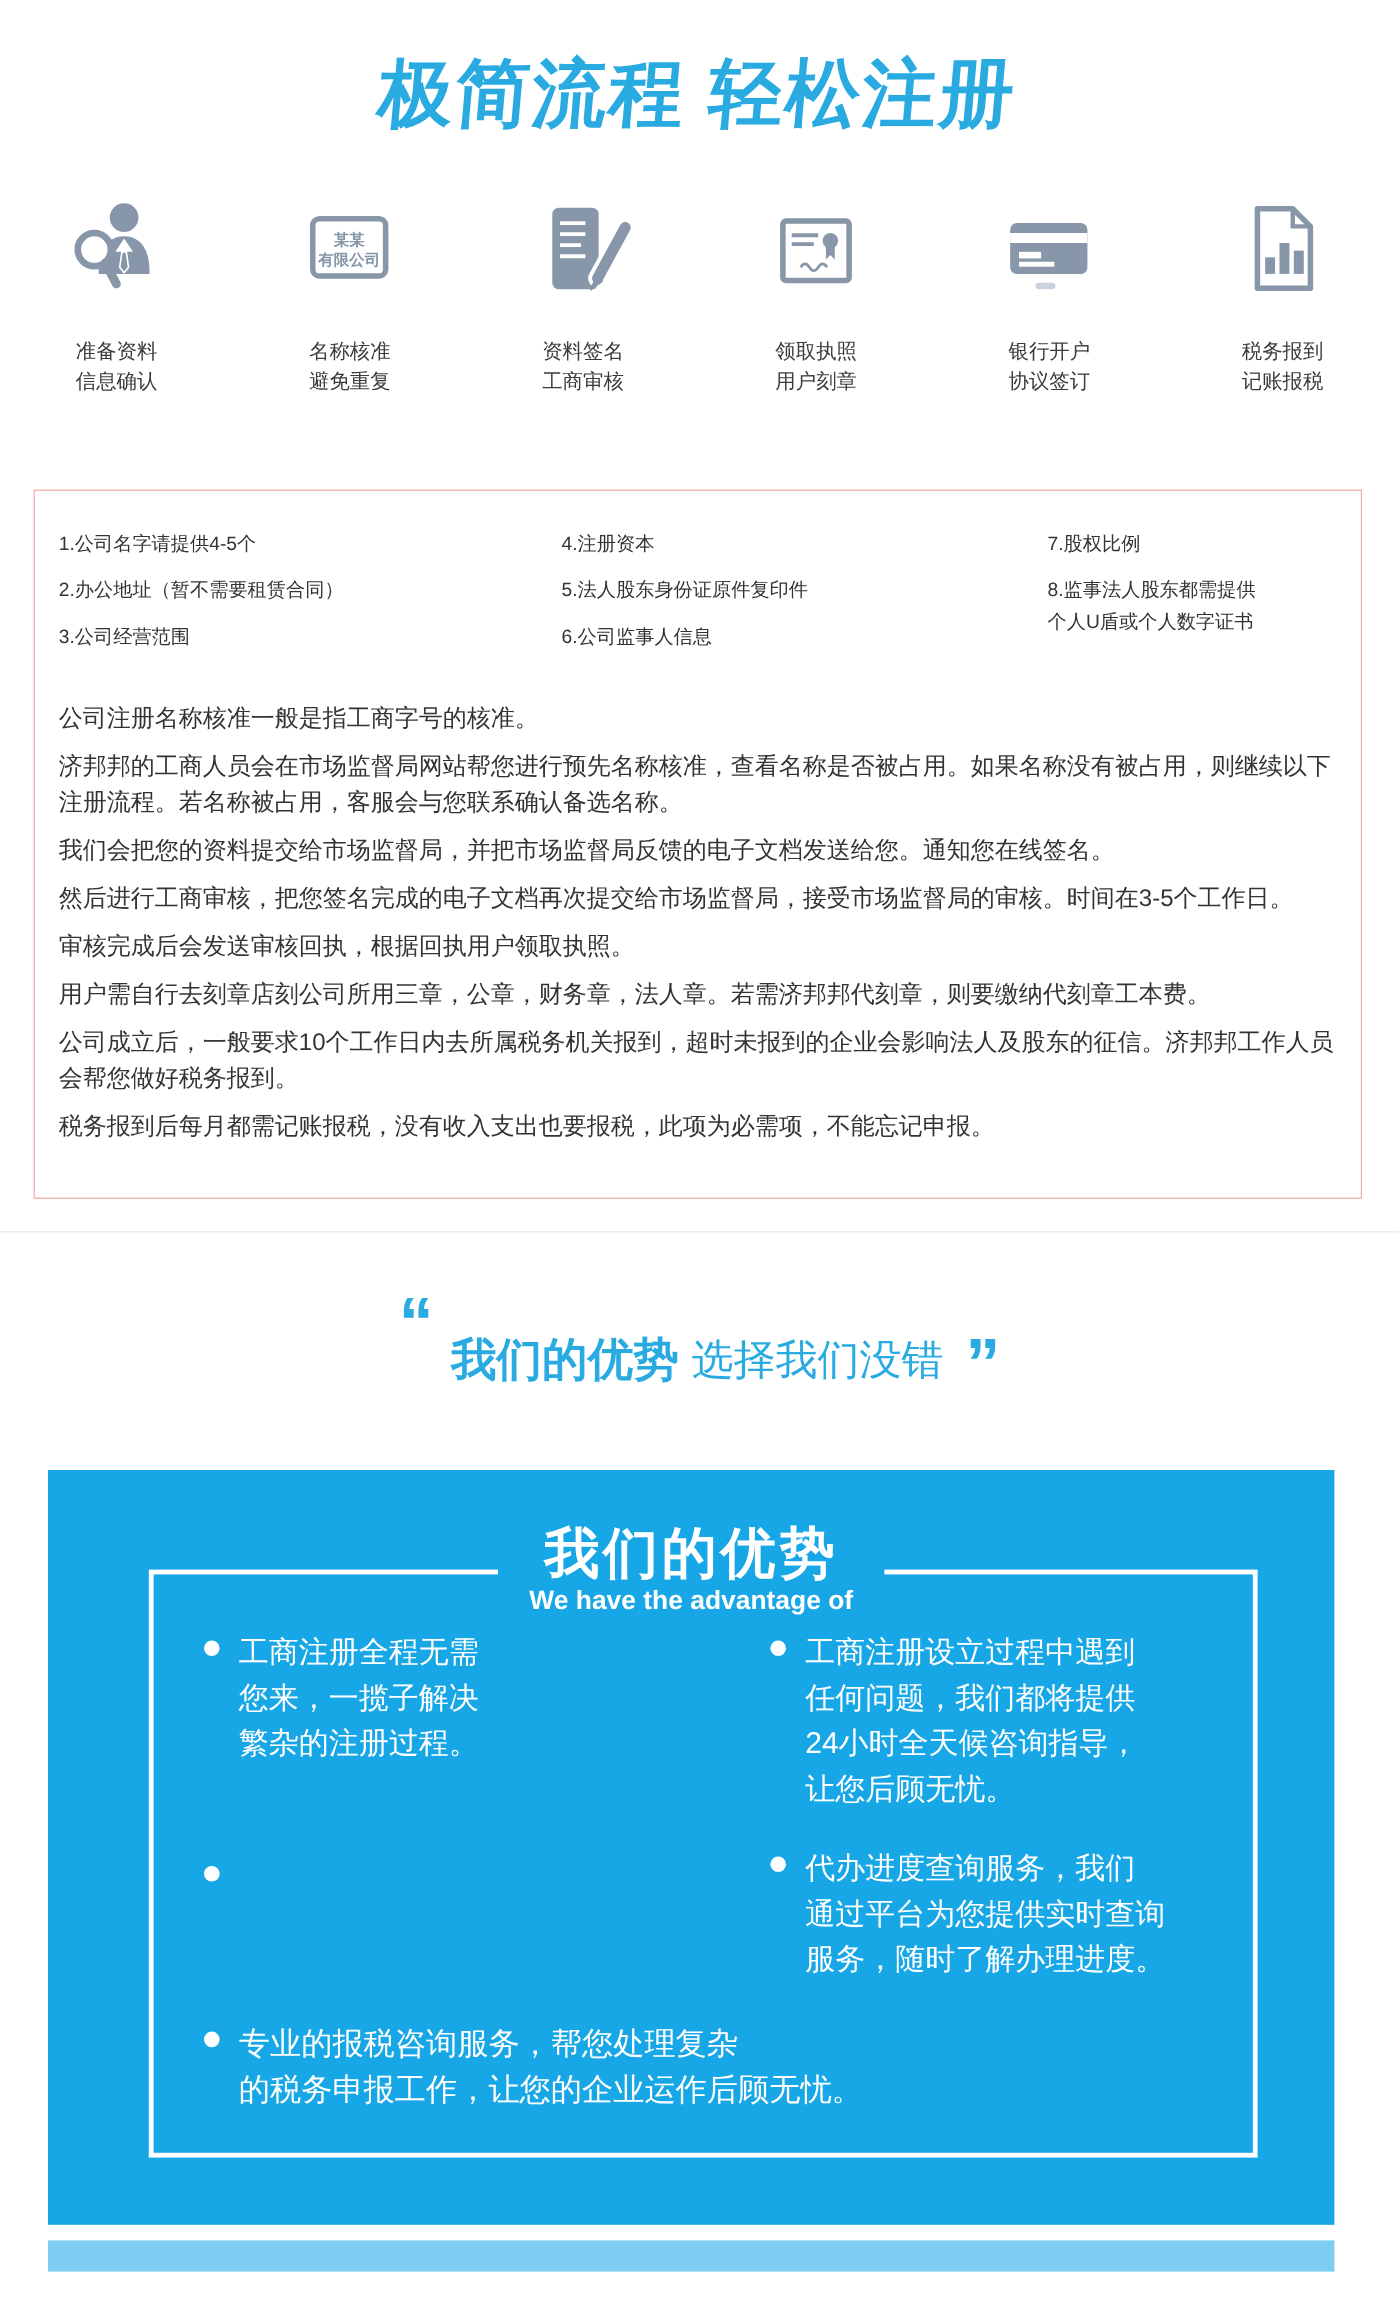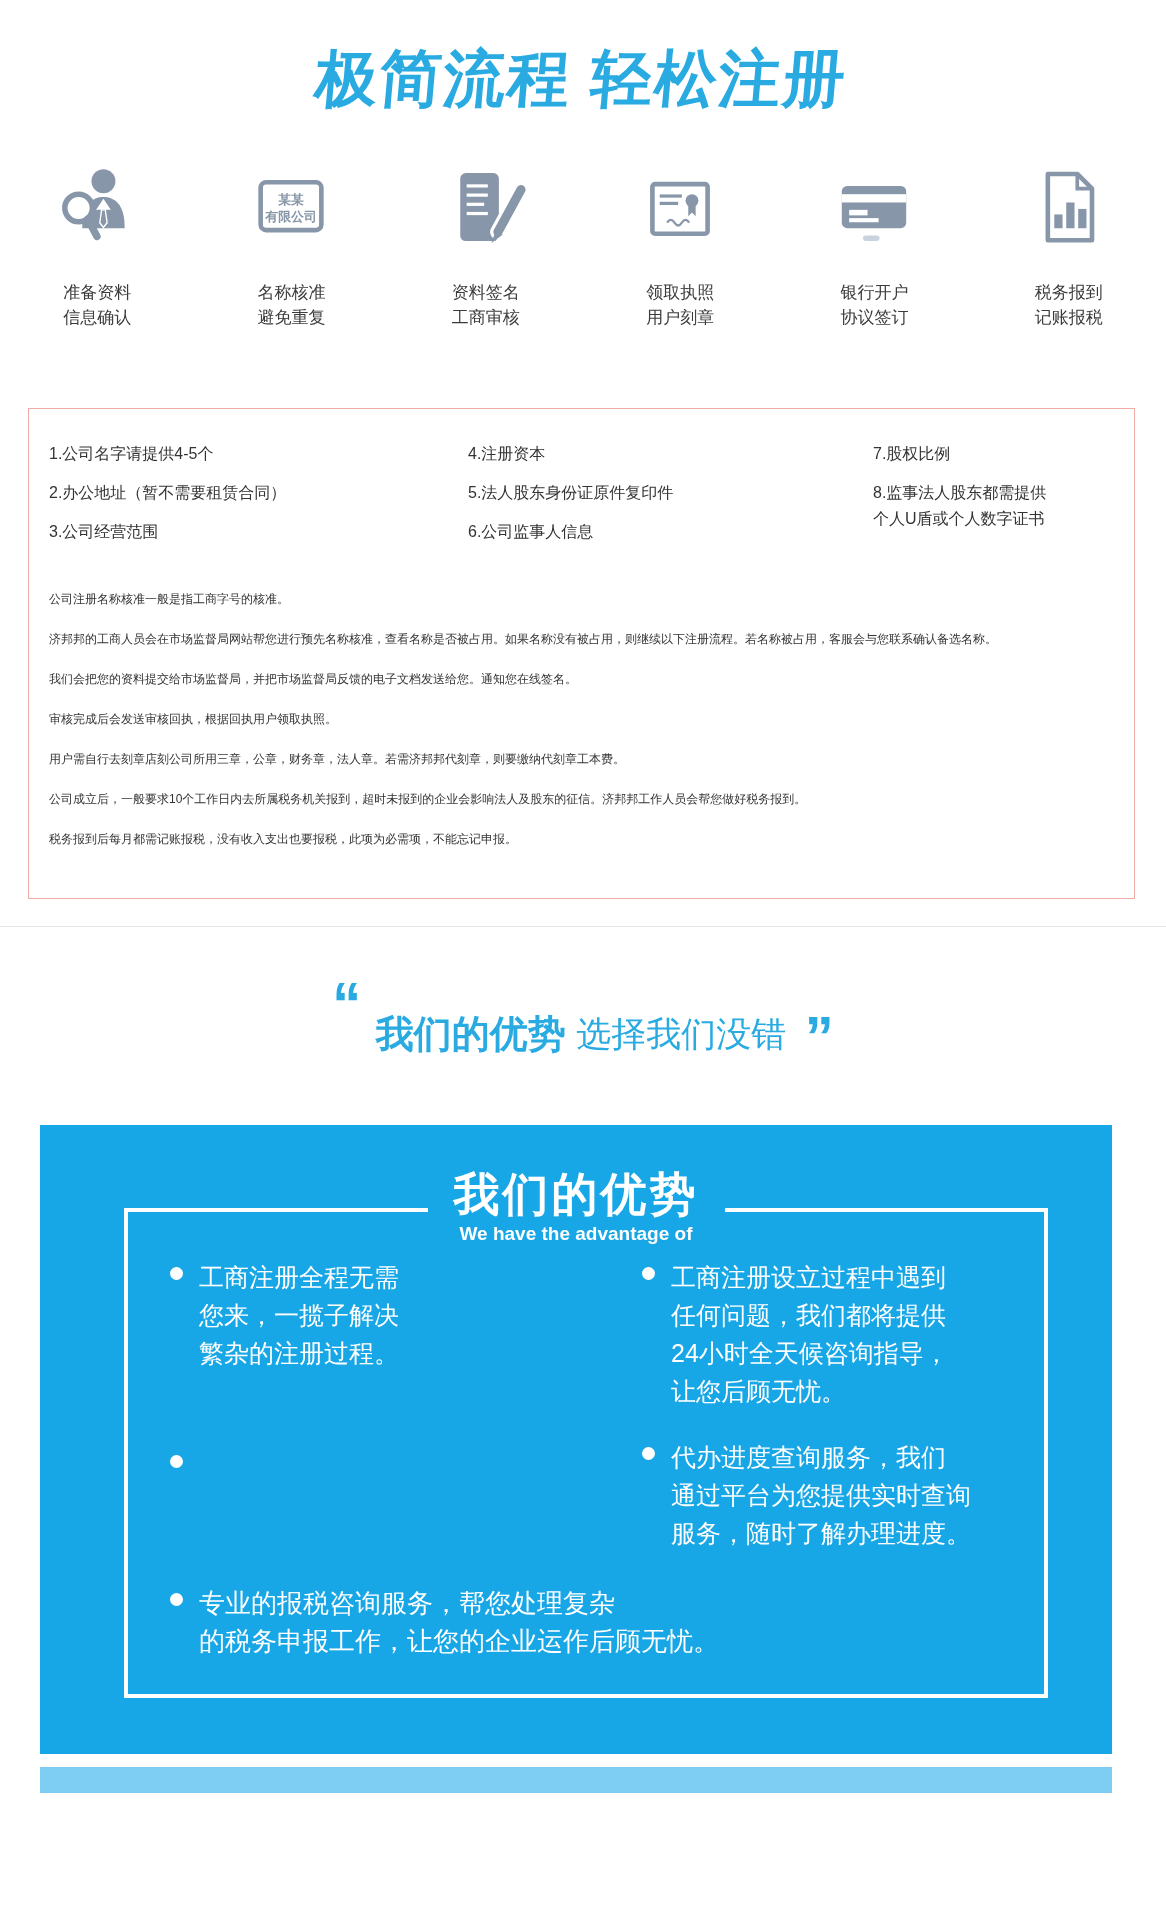--- a/index.html
+++ b/index.html
@@ -33,40 +33,40 @@
   .step-labels{margin-top:26px;font-size:17px;line-height:25px;color:#3b3b3b;}
   
   .info-box{
     margin:78px auto 0 28px;width:1107px;
     border:1px solid var(--box-border);
     background:#fff;
     padding:32px 20px 34px 20px;
   }
   .req-grid{display:grid;grid-template-columns:387px 373px 1fr;margin-bottom:26px;gap:32px;}
   .req-item{font-size:16px;line-height:26px;margin-bottom:13px;white-space:pre-line;color:var(--text-dark);}
-  .paras p{font-size:12px;line-height:30px;margin-bottom:10px;color:var(--text-dark);}
+  .paras p{font-size:20px;line-height:30px;margin-bottom:10px;color:var(--text-dark);}
   
   .divider{margin-top:27px;height:1px;background:var(--divider-gray);}
   
   .quote{margin-top:58px;height:84px;text-align:center;white-space:nowrap;color:var(--accent-blue);}
   .quote-mark{font-size:58px;font-weight:900;display:inline-block;}
   .quote-open{transform:translateY(-16px);}
   .quote-close{transform:translateY(18px);margin-left:14px;}
   .quote-bold{font-size:38px;font-weight:800;display:inline-block;vertical-align:middle;margin:0 6px 0 10px;}
   .quote-light{font-size:35px;font-weight:400;display:inline-block;vertical-align:middle;}
   
   .advantage{
     margin:56px auto 0 40px;width:1072px;height:629px;
     background:var(--section-blue);
     padding-top:42px;position:relative;
   }
   .adv-head{position:relative;z-index:2;text-align:center;}
   .adv-head-inner{display:inline-block;background:var(--section-blue);padding:0 26px;}
   .adv-title{color:#fff;font-size:46px;line-height:55px;font-weight:900;letter-spacing:3px;}
-  .adv-sub{color:#fff;font-size:19px;line-height:24px;font-weight:700;}
+  .adv-sub{color:#fff;font-size:22px;line-height:24px;font-weight:700;}
   .adv-frame{
     position:relative;z-index:1;
     width:924px;height:490px;margin:-38px auto 0 84px;
     border:4px solid #fff;
     padding:46px 30px 0 42px;
   }
   .adv-cols{display:flex;}
   .adv-col-left{width:472px;}
   .adv-col-right{flex:1;}
   .bullet{display:flex;align-items:flex-start;}
@@ -208,20 +208,21 @@
     <div class="req-col">
       <div class="req-item">7.股权比例</div>
       <div class="req-item">8.监事法人股东都需提供
 个人U盾或个人数字证书</div>
     </div>
   </div>
   <div class="paras">
     <p>公司注册名称核准一般是指工商字号的核准。</p>
     <p>济邦邦的工商人员会在市场监督局网站帮您进行预先名称核准，查看名称是否被占用。如果名称没有被占用，则继续以下注册流程。若名称被占用，客服会与您联系确认备选名称。</p>
     <p>我们会把您的资料提交给市场监督局，并把市场监督局反馈的电子文档发送给您。通知您在线签名。</p>
+    <p>然后进行工商审核，把您签名完成的电子文档再次提交给市场监督局，接受市场监督局的审核。时间在3-5个工作日。</p>
     <p>审核完成后会发送审核回执，根据回执用户领取执照。</p>
     <p>用户需自行去刻章店刻公司所用三章，公章，财务章，法人章。若需济邦邦代刻章，则要缴纳代刻章工本费。</p>
     <p>公司成立后，一般要求10个工作日内去所属税务机关报到，超时未报到的企业会影响法人及股东的征信。济邦邦工作人员会帮您做好税务报到。</p>
     <p>税务报到后每月都需记账报税，没有收入支出也要报税，此项为必需项，不能忘记申报。</p>
   </div>
 </div>
 
 <div class="divider"></div>
 
 <div class="quote">

